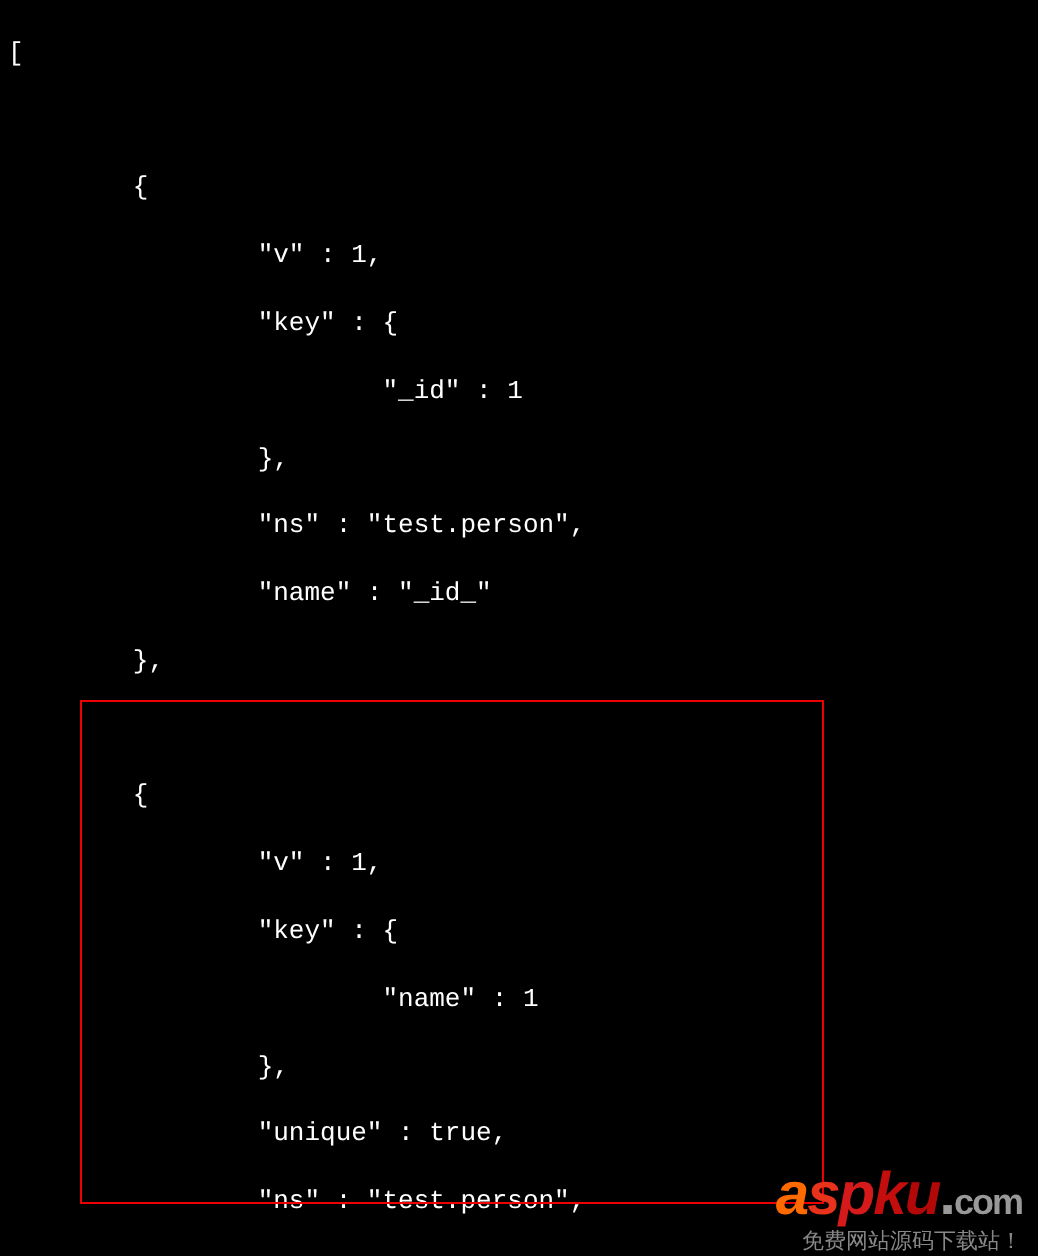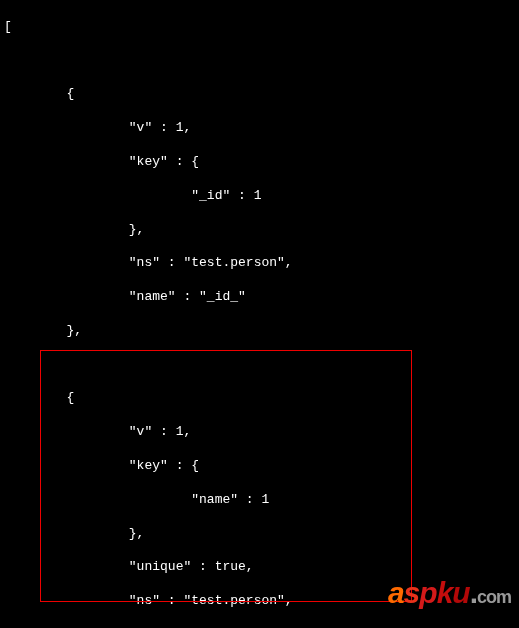--- a/index.html
+++ b/index.html
@@ -28,21 +28,21 @@
     width: 370px;
     height: 250px;
     pointer-events: none;
     z-index: 5;
   }
   .code-line {
     white-space: pre;
   }
   .watermark {
     position: absolute;
-    bottom: 20px;
+    bottom: 0;
     right: 8px;
     text-align: right;
     z-index: 10;
   }
   .wm-main {
     font-family: Arial, sans-serif;
     font-style: italic;
     font-weight: 900;
     font-size: 30px;
     line-height: 1;
@@ -114,13 +114,14 @@
 
 
 </div>
 
 <div class="highlight-box"></div>
 
 <div class="watermark">
   <div class="wm-main">
     <span class="wm-a">a</span><span class="wm-s">s</span><span class="wm-p">p</span><span class="wm-k">k</span><span class="wm-u">u</span><span class="wm-dot">.</span><span class="wm-com">com</span>
   </div>
+  <div class="wm-sub">免费网站源码下载站！</div>
 </div>
 
 </body></html>

